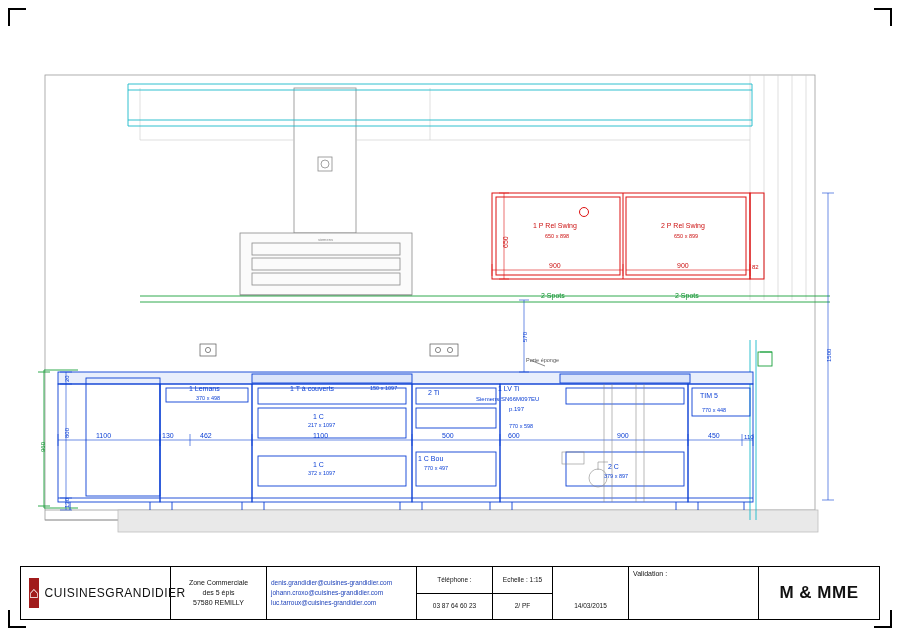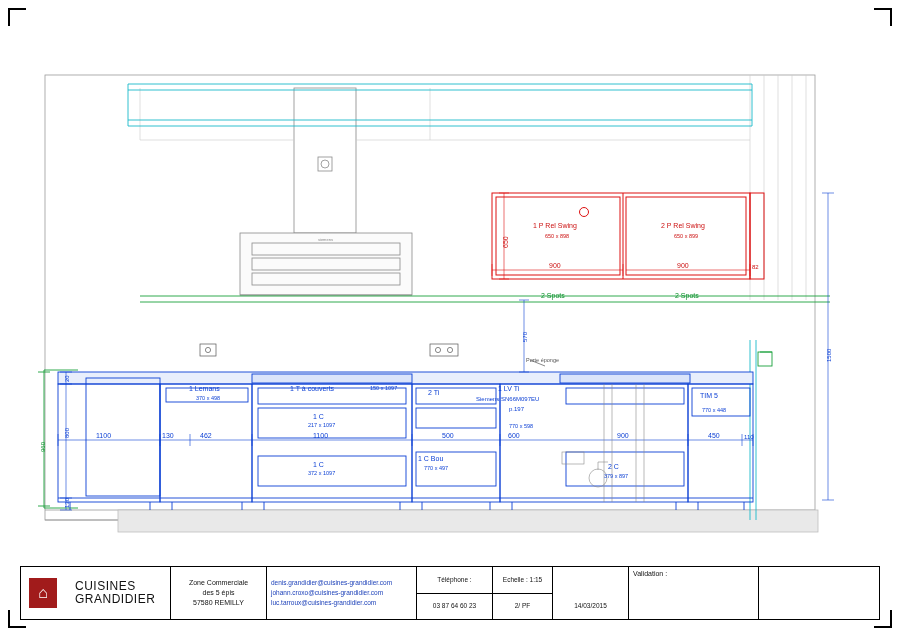--- a/index.html
+++ b/index.html
@@ -26,21 +26,21 @@
   .t6{font-size:6px;}
   .t55{font-size:5.5px;}
   .t7{font-size:7px;}
   .rot{transform:rotate(-90deg);transform-origin:0 0;}
 
   
   #titleblock{position:absolute;left:20px;top:566px;width:860px;height:54px;border:1px solid #000;box-sizing:border-box;display:flex;}
   .tb-cell{border-right:1px solid #000;box-sizing:border-box;height:100%;display:flex;align-items:center;justify-content:center;}
   .tb-logo{width:150px;display:flex;align-items:center;gap:6px;padding-left:8px;justify-content:flex-start;}
   .logo-mark{width:28px;height:30px;background:#a11b1b;color:#fff;font-size:16px;font-weight:bold;display:flex;align-items:center;justify-content:center;font-family:"Liberation Serif",serif;}
-  .logo-txt{display:flex;flex-direction:column;line-height:1.05;margin-left:12px;}
+  .logo-txt{display:flex;flex-direction:row;line-height:1.05;}
   .logo-txt span{font-size:12px;letter-spacing:.5px;color:#111;}
   .tb-addr{width:96px;flex-direction:column;font-size:7px;color:#111;line-height:1.45;text-align:center;}
   .tb-mail{width:150px;flex-direction:column;align-items:flex-start;padding-left:4px;font-size:6.5px;color:#1a3fb8;line-height:1.55;}
   .tb-phone{width:76px;flex-direction:column;font-size:6.5px;color:#111;line-height:1.5;text-align:center;}
   .tb-ech{width:60px;flex-direction:column;font-size:6.5px;color:#111;line-height:1.5;text-align:center;}
   .tb-val{width:130px;align-items:flex-start;justify-content:flex-start;padding:3px 0 0 4px;font-size:7px;color:#111;}
   .tb-client{flex:1;border-right:none;font-size:17px;font-weight:bold;color:#111;letter-spacing:.5px;}
   .hsplit{display:flex;flex-direction:column;width:100%;height:100%;}
   .hsplit > div{flex:1;display:flex;align-items:center;justify-content:center;}
   .hsplit > div:first-child{border-bottom:1px solid #000;}
@@ -323,14 +323,15 @@
       <div class="hsplit">
         <div style="border-bottom:none;">&nbsp;</div>
         <div>14/03/2015</div>
       </div>
     </div>
 
     <div class="tb-cell tb-val">
       <span>Validation :</span>
     </div>
 
+    <div class="tb-cell tb-client">M &amp; MME</div>
   </div>
 </div>
 
 </body></html>

